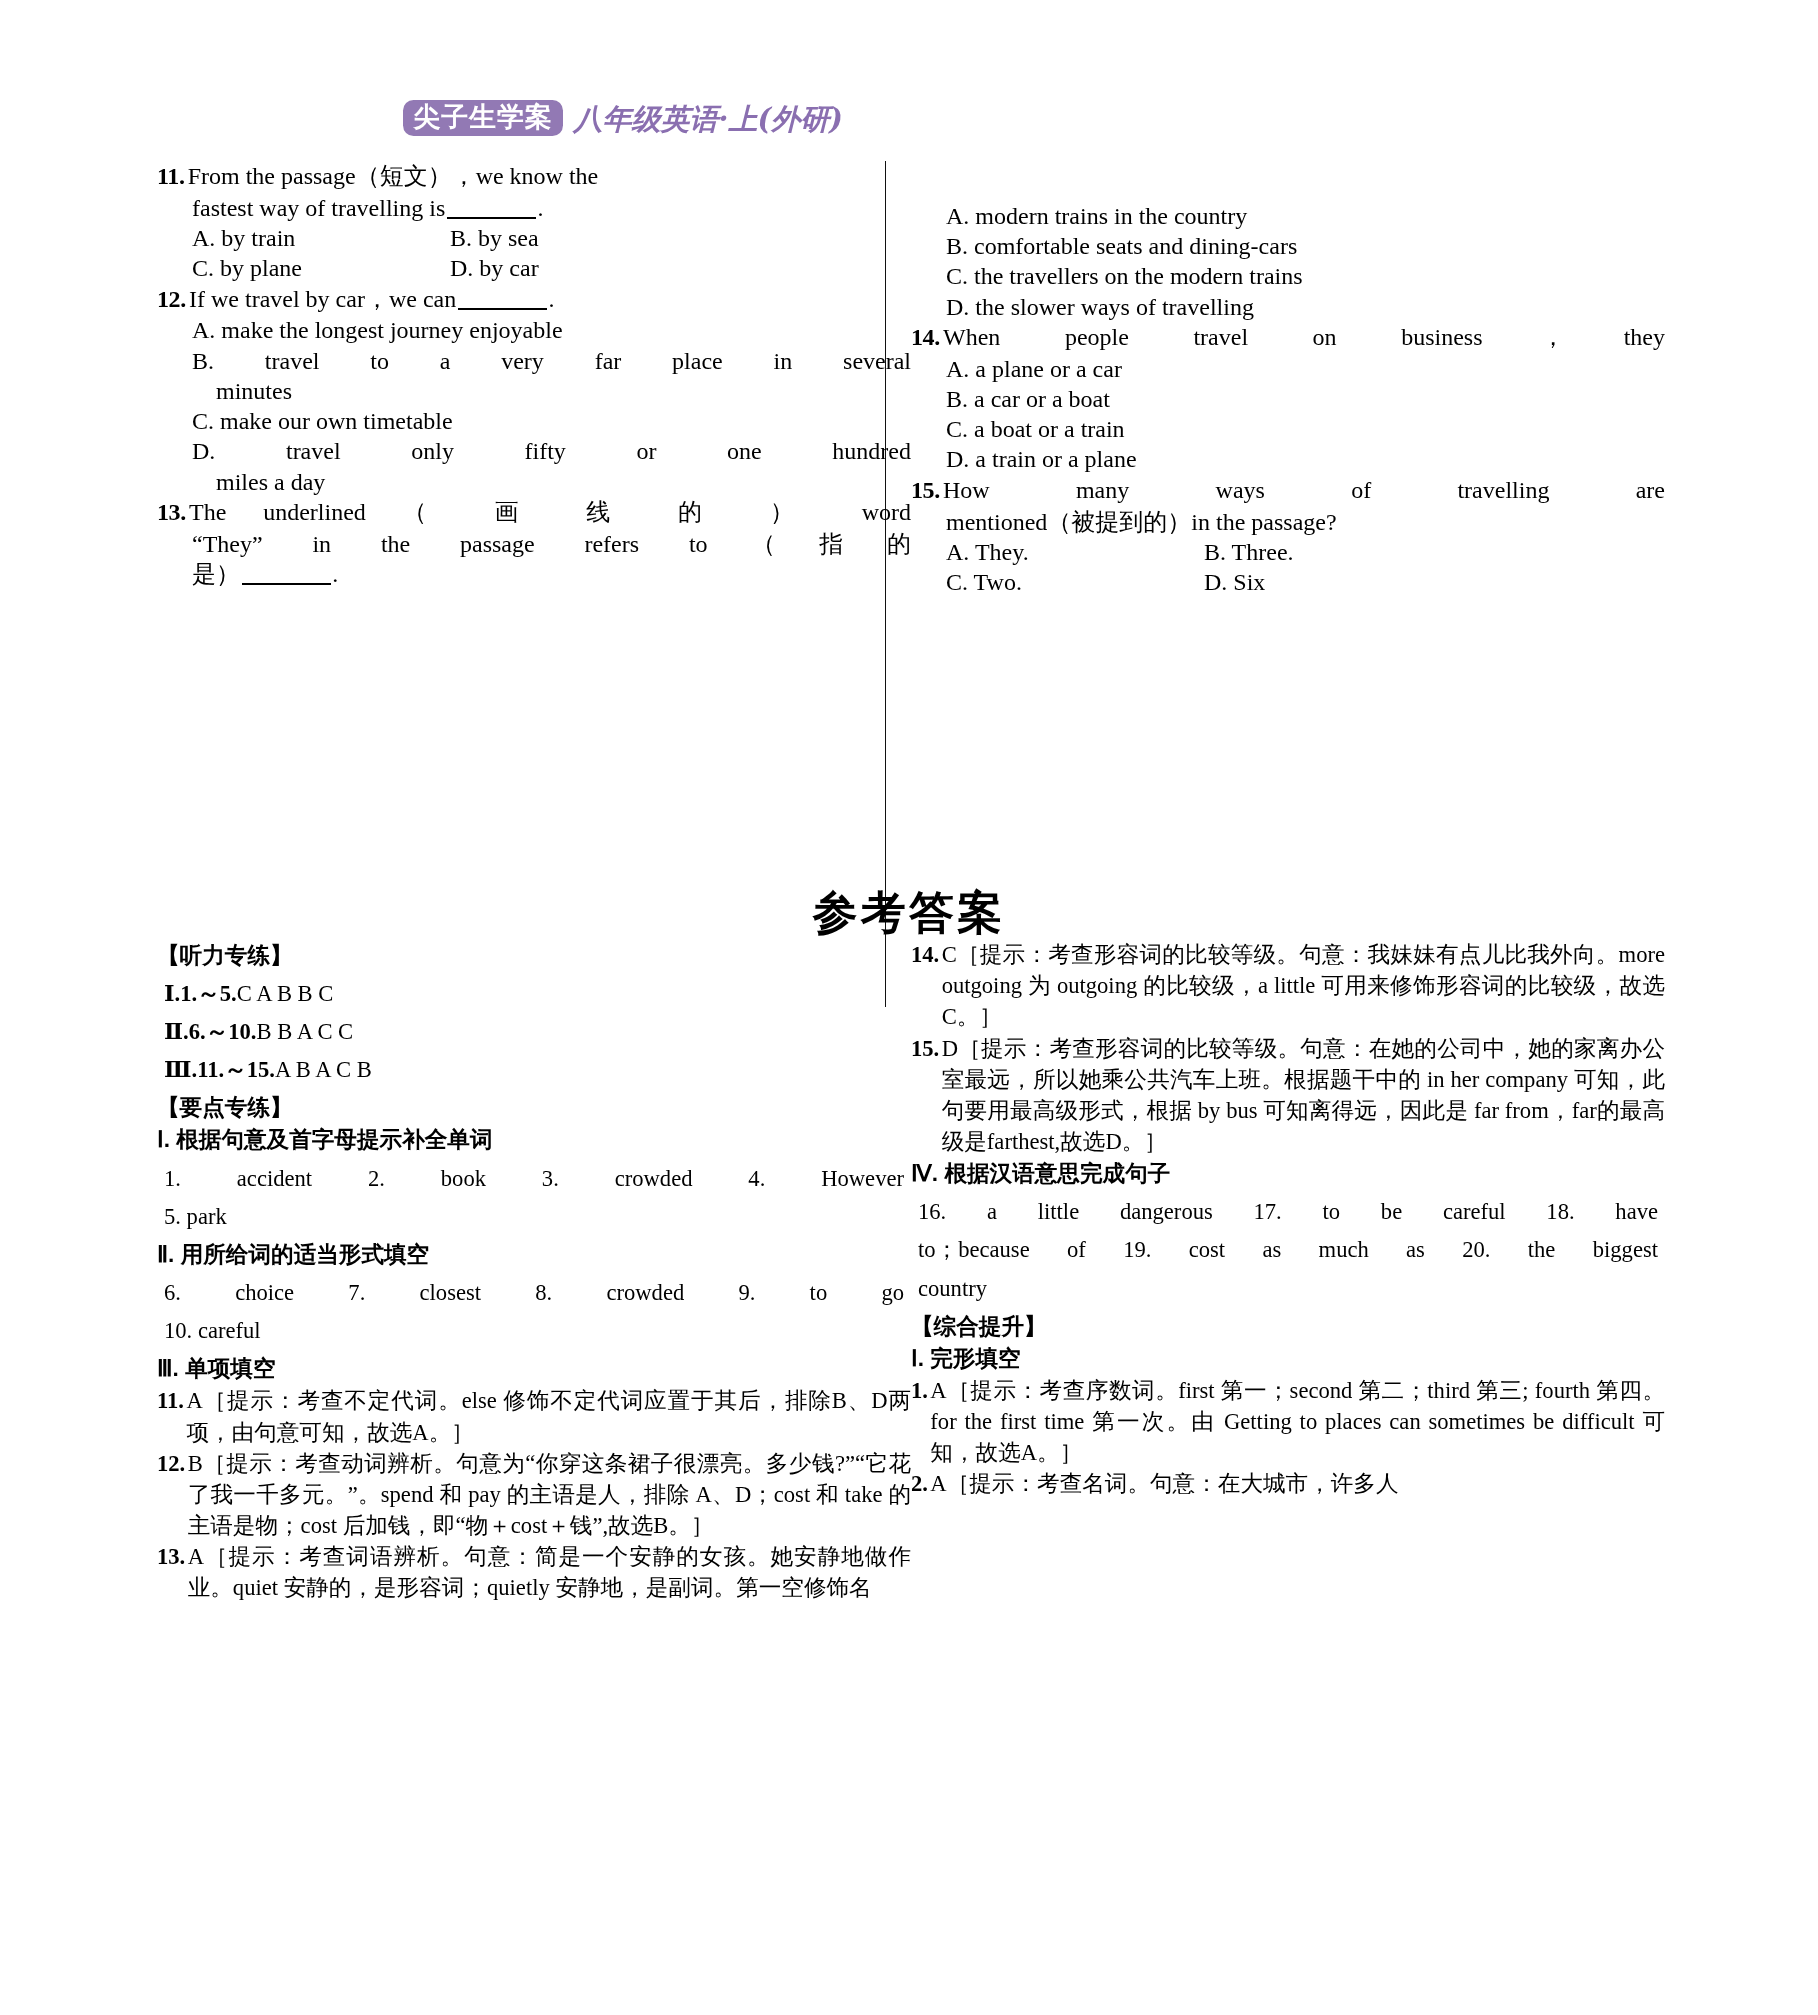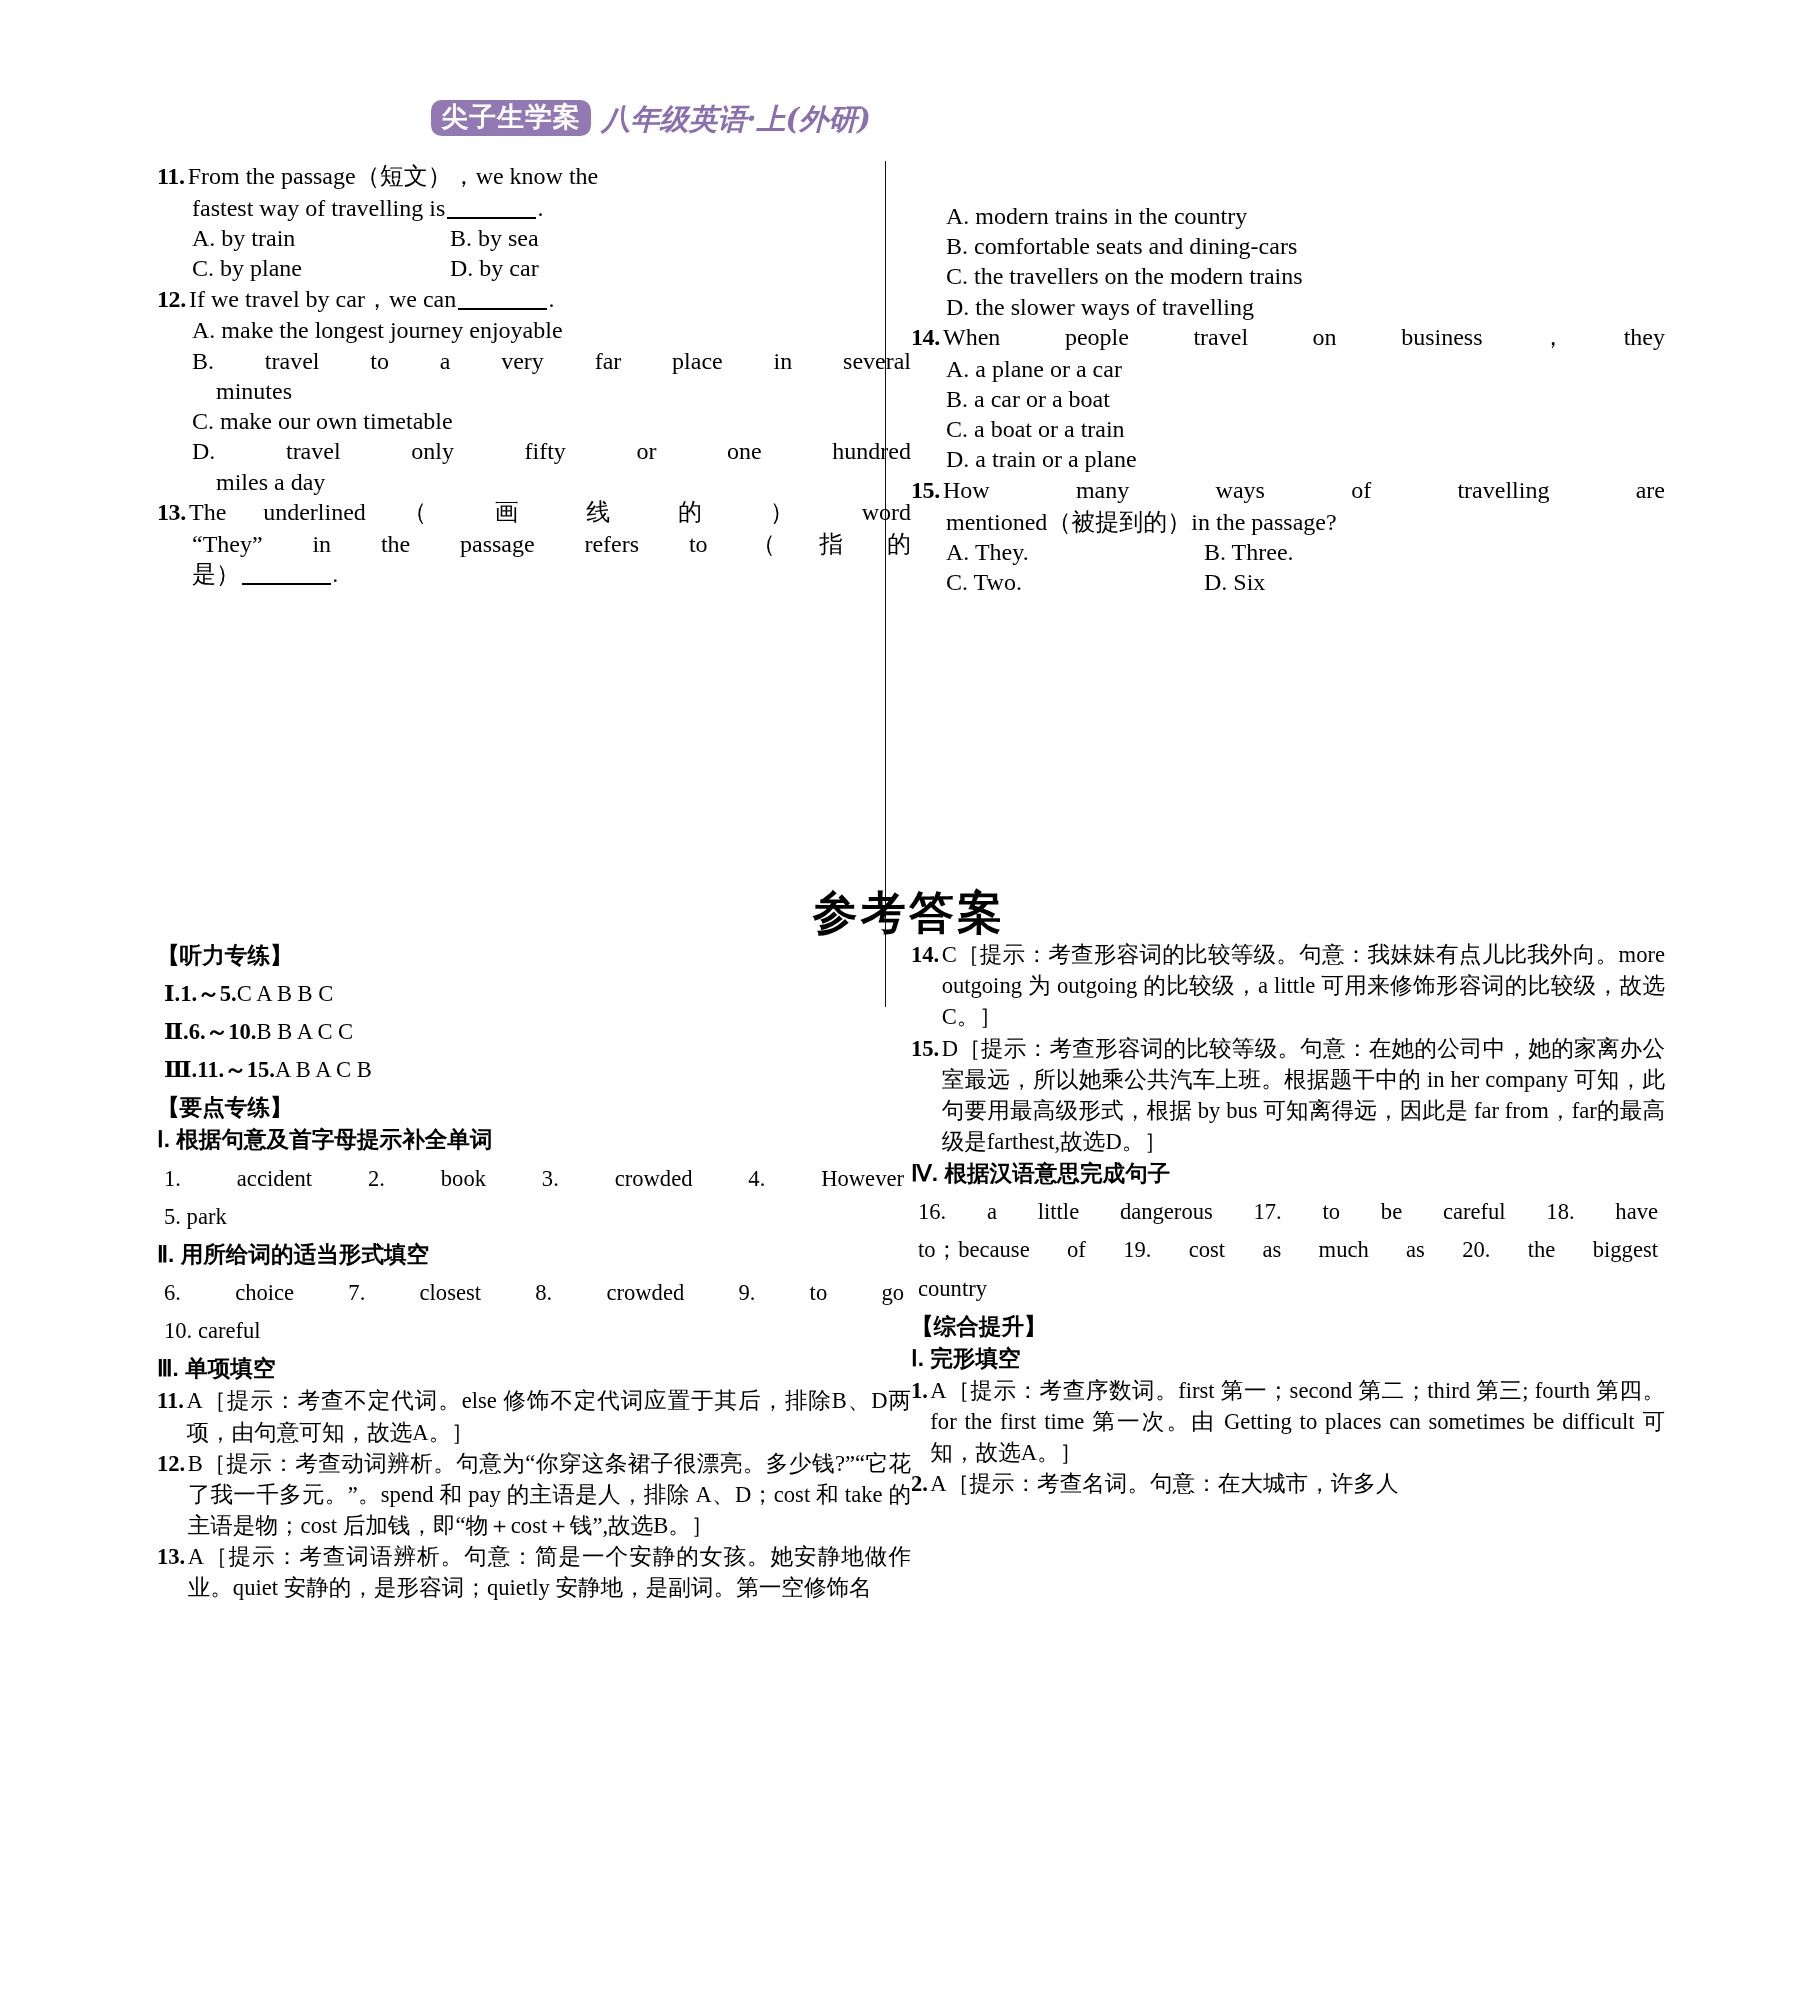--- a/index.html
+++ b/index.html
@@ -23,21 +23,20 @@
     background:#9279b4;
     color:#ffffff;
     border-radius:10.5px;
     padding:3.2px 10.5px 5.6px 10.5px;
     font-family:"DejaVu Sans","Liberation Sans",sans-serif;
     font-weight:bold;
     font-size:27px;
     line-height:1.02;
     letter-spacing:0.8px;
     white-space:nowrap;
-    margin-left:28px;
   }
   .header-title{
     color:#8a6fb0;
     font-family:"DejaVu Serif","Liberation Serif",serif;
     font-weight:bold;
     font-style:italic;
     font-size:29px;
     line-height:1;
     white-space:nowrap;
     padding-bottom:2.4px;

